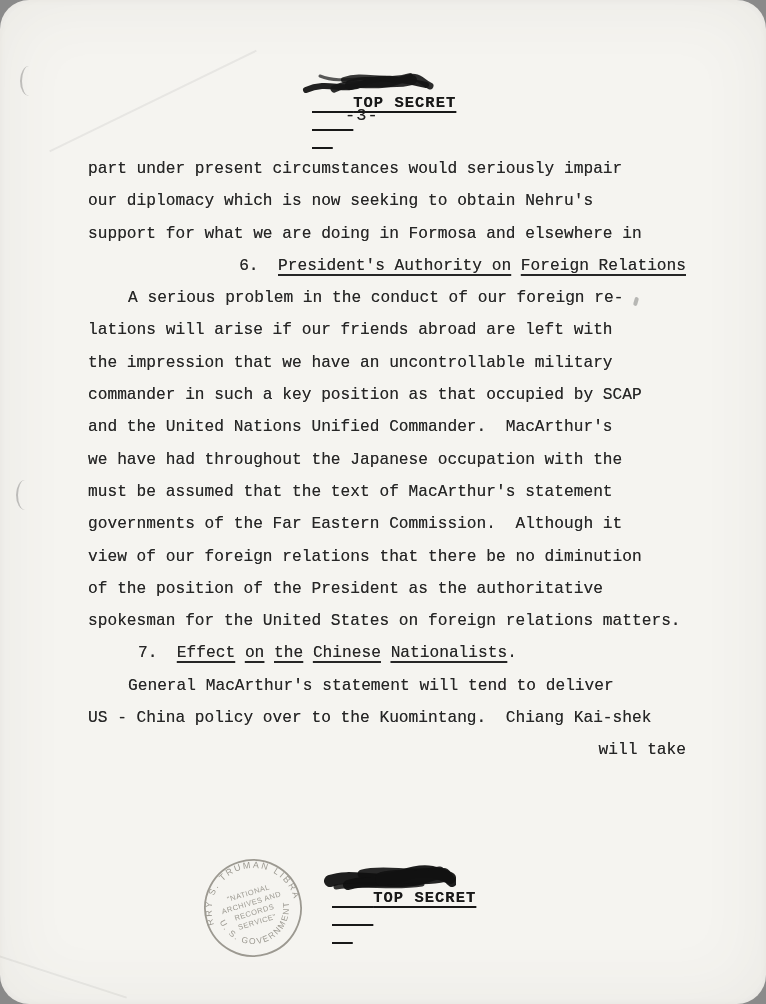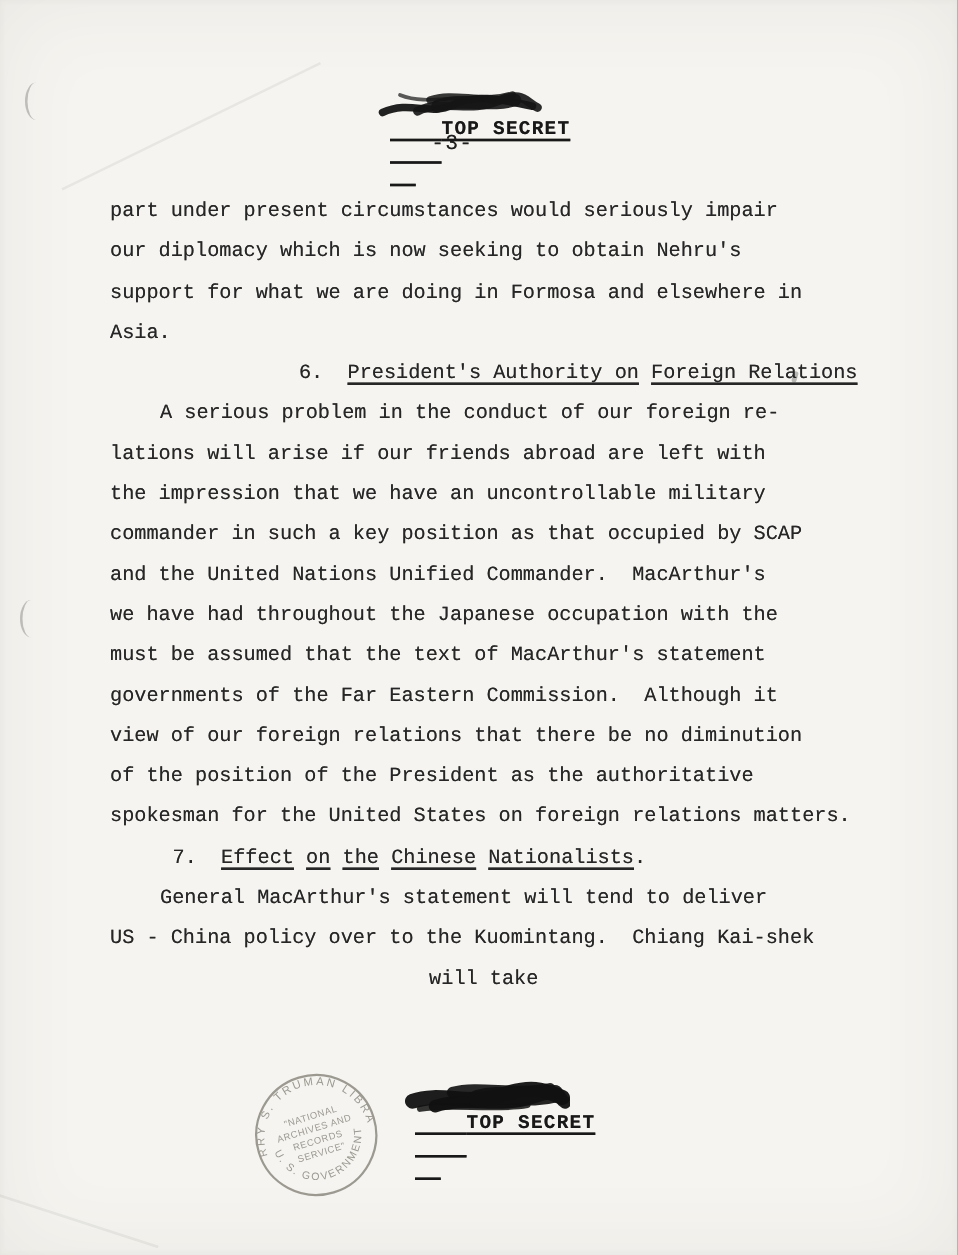--- a/index.html
+++ b/index.html
@@ -5,20 +5,21 @@
   html,body{margin:0;padding:0;background:#8a8a8a;}
   .page{
     position:relative;
     width:766px;height:1004px;
     margin:0 auto;
     background:#f5f4f0;
     overflow:hidden;
     font-family:"Liberation Mono","DejaVu Sans Mono",monospace;
     color:#262626;
     box-shadow:inset 0 0 70px rgba(90,85,70,0.07), inset 0 0 6px rgba(90,85,70,0.05);
+    border-radius:29px;
   }
   
   .crease{position:absolute;background:rgba(60,58,52,0.07);pointer-events:none;}
   .paren-mark{
     position:absolute;width:16px;height:30px;
     border-left:2px solid rgba(70,70,70,0.30);
     border-radius:50% 0 0 50%;
     pointer-events:none;
   }
   .tiny-mark{
@@ -49,21 +50,21 @@
   }
   
   .body-text{
     position:absolute;
     left:88px;top:153px;width:598px;
     font-size:16.2px;
     line-height:32.3px;
     text-shadow:0 0 0.45px rgba(10,10,10,0.55);
   }
   .body-text .line{white-space:pre;height:32.3px;}
-  .body-text .line.right{text-align:center;}
+  .body-text .line.right{text-align:right;}
   .u{
     text-decoration:underline;
     text-underline-offset:3.5px;
     text-decoration-thickness:1.6px;
   }
   
   .stamp{position:absolute;left:194px;top:849px;transform:rotate(-17deg);opacity:0.85;}
   .stamp text{fill:#8d8a81;}
 </style>
 </head>
@@ -90,21 +91,20 @@
     </svg>
   </div>
 
   <div class="page-number" style="left:345px;top:106px;">-3-</div>
 
   <div class="body-text">
     <div>
         <div class="line">part under present circumstances would seriously impair</div>
         <div class="line">our diplomacy which is now seeking to obtain Nehru's</div>
         <div class="line">support for what we are doing in Formosa and elsewhere in</div>
-        <div class="line">Asia.</div>
         <div class="line" style="padding-left: 50px; text-align: right;"><span>6.  </span><span class="u">President's Authority on</span><span> </span><span class="u">Foreign Relations</span></div>
         <div class="line" style="padding-left: 40px;">A serious problem in the conduct of our foreign re-</div>
         <div class="line">lations will arise if our friends abroad are left with</div>
         <div class="line">the impression that we have an uncontrollable military</div>
         <div class="line">commander in such a key position as that occupied by SCAP</div>
         <div class="line">and the United Nations Unified Commander.  MacArthur's</div>
         <div class="line">we have had throughout the Japanese occupation with the</div>
         <div class="line">must be assumed that the text of MacArthur's statement</div>
         <div class="line">governments of the Far Eastern Commission.  Although it</div>
         <div class="line">view of our foreign relations that there be no diminution</div>

